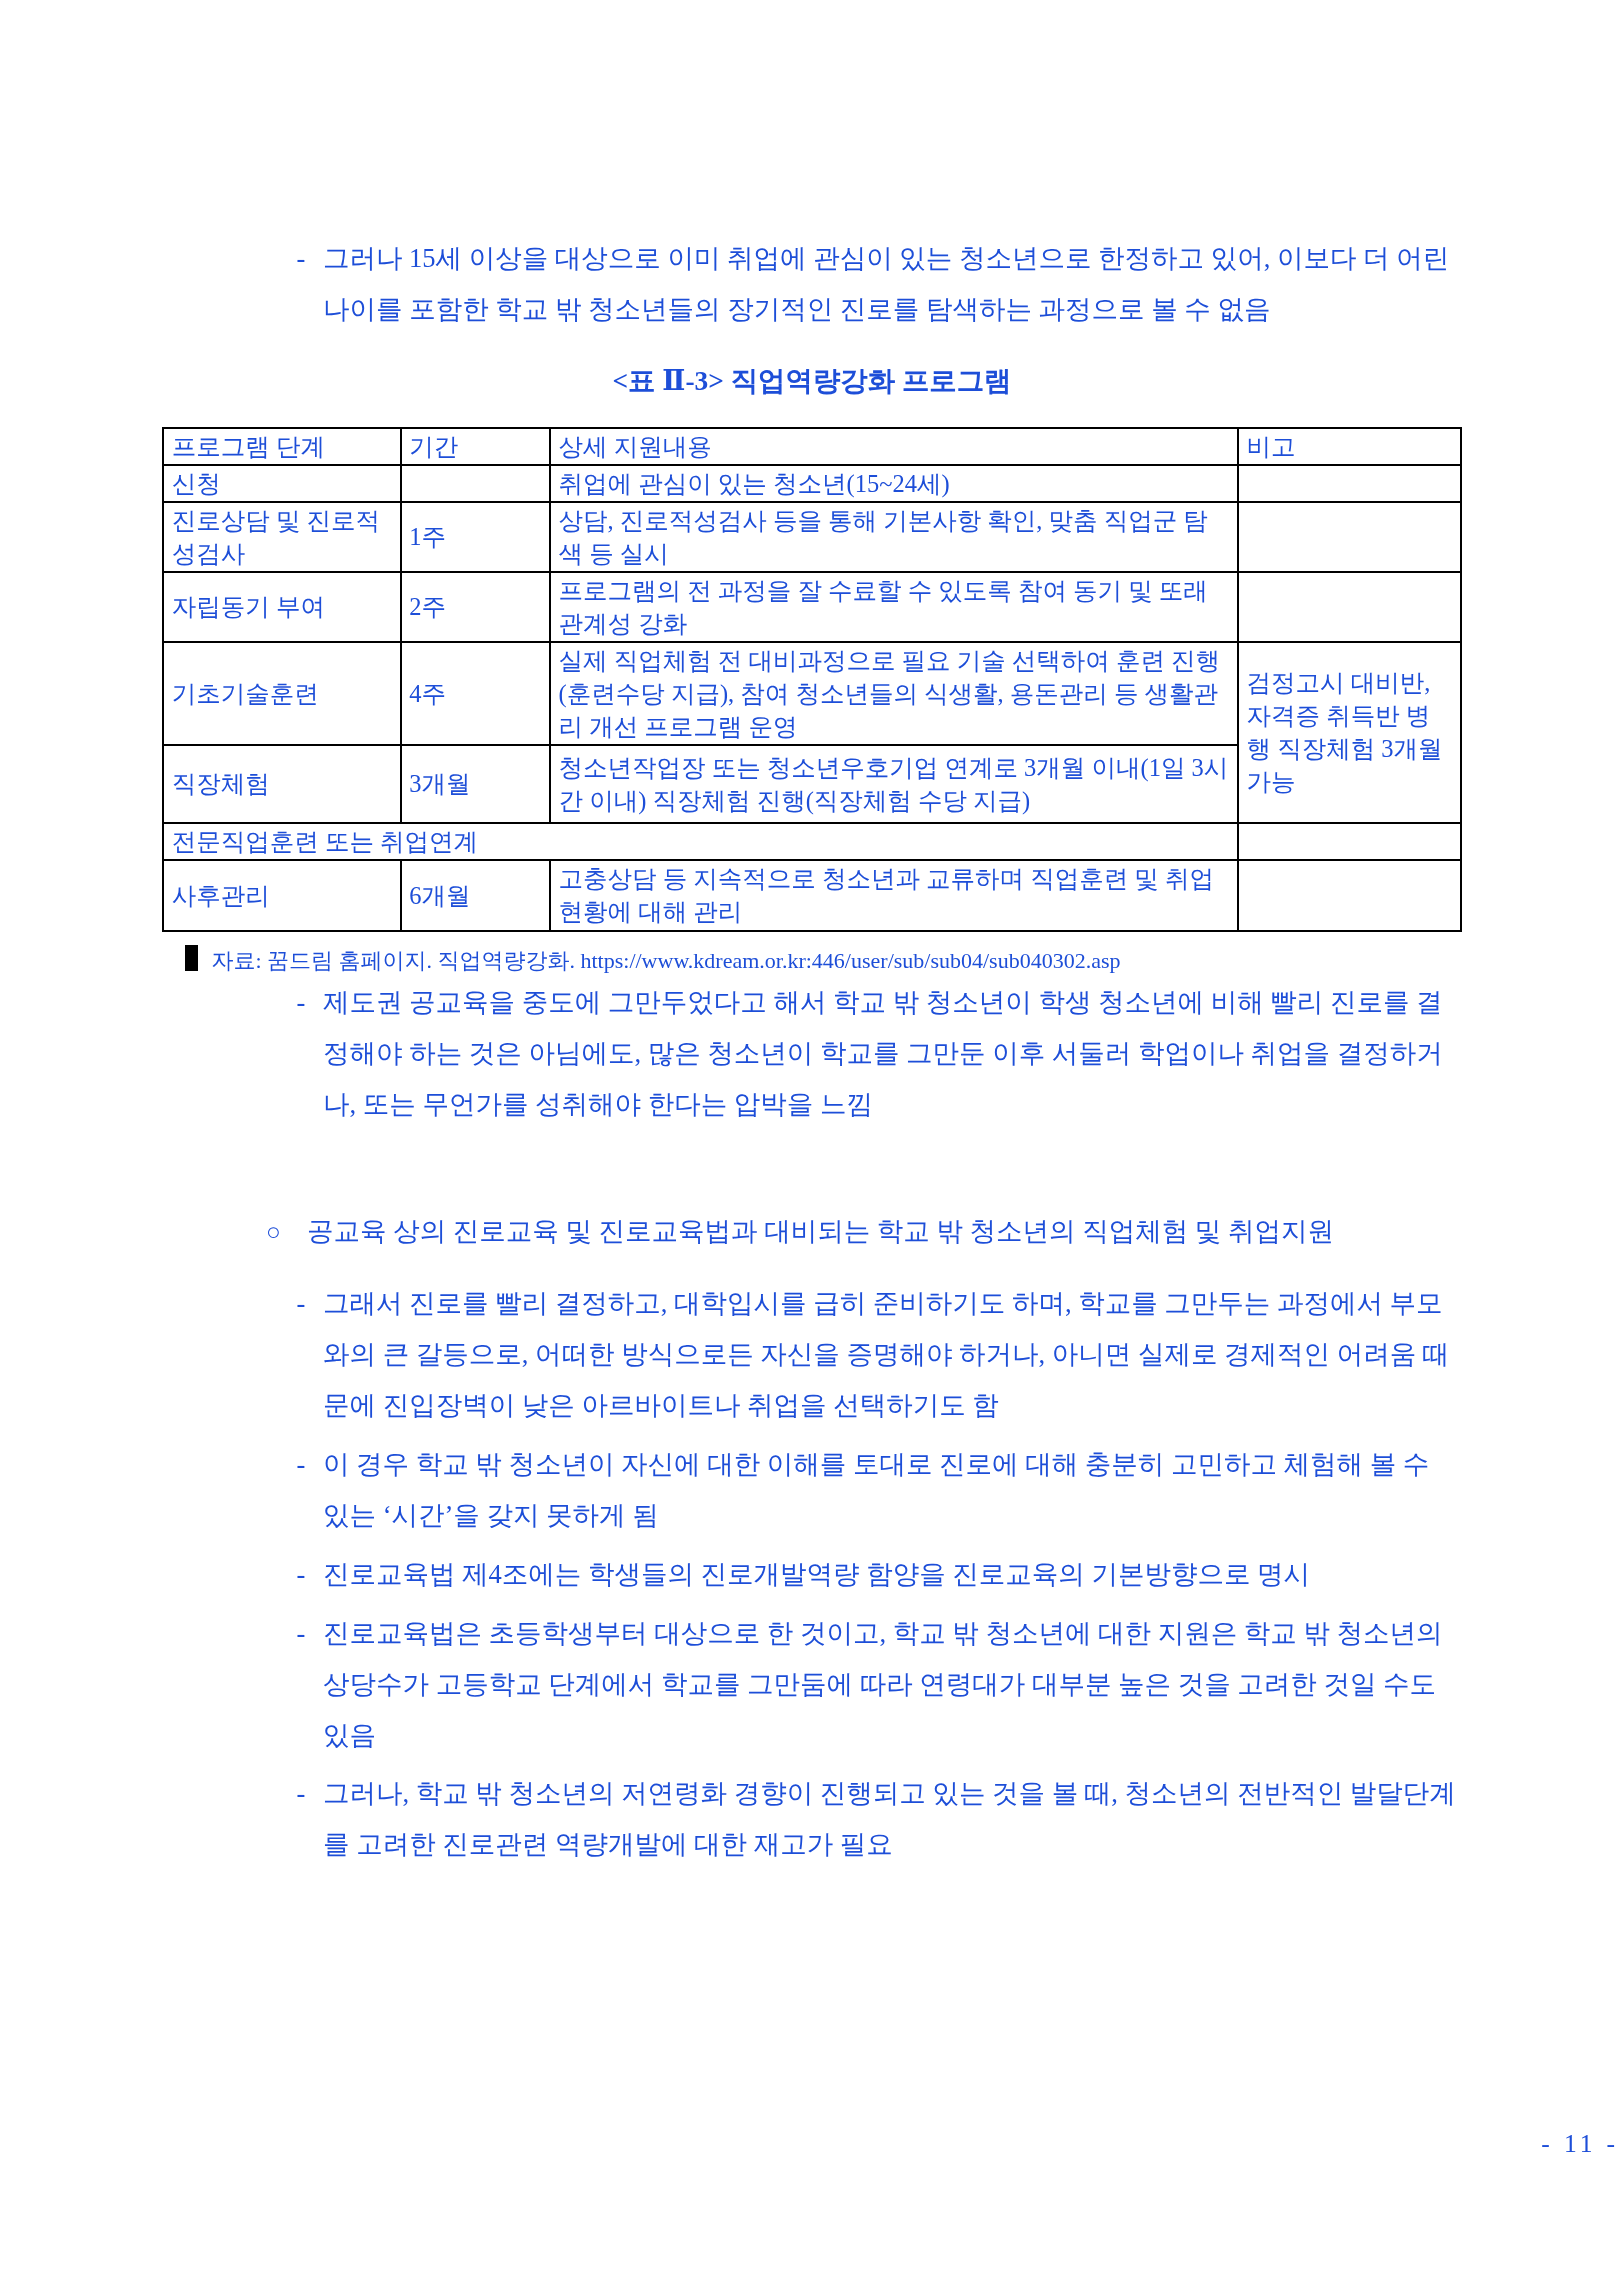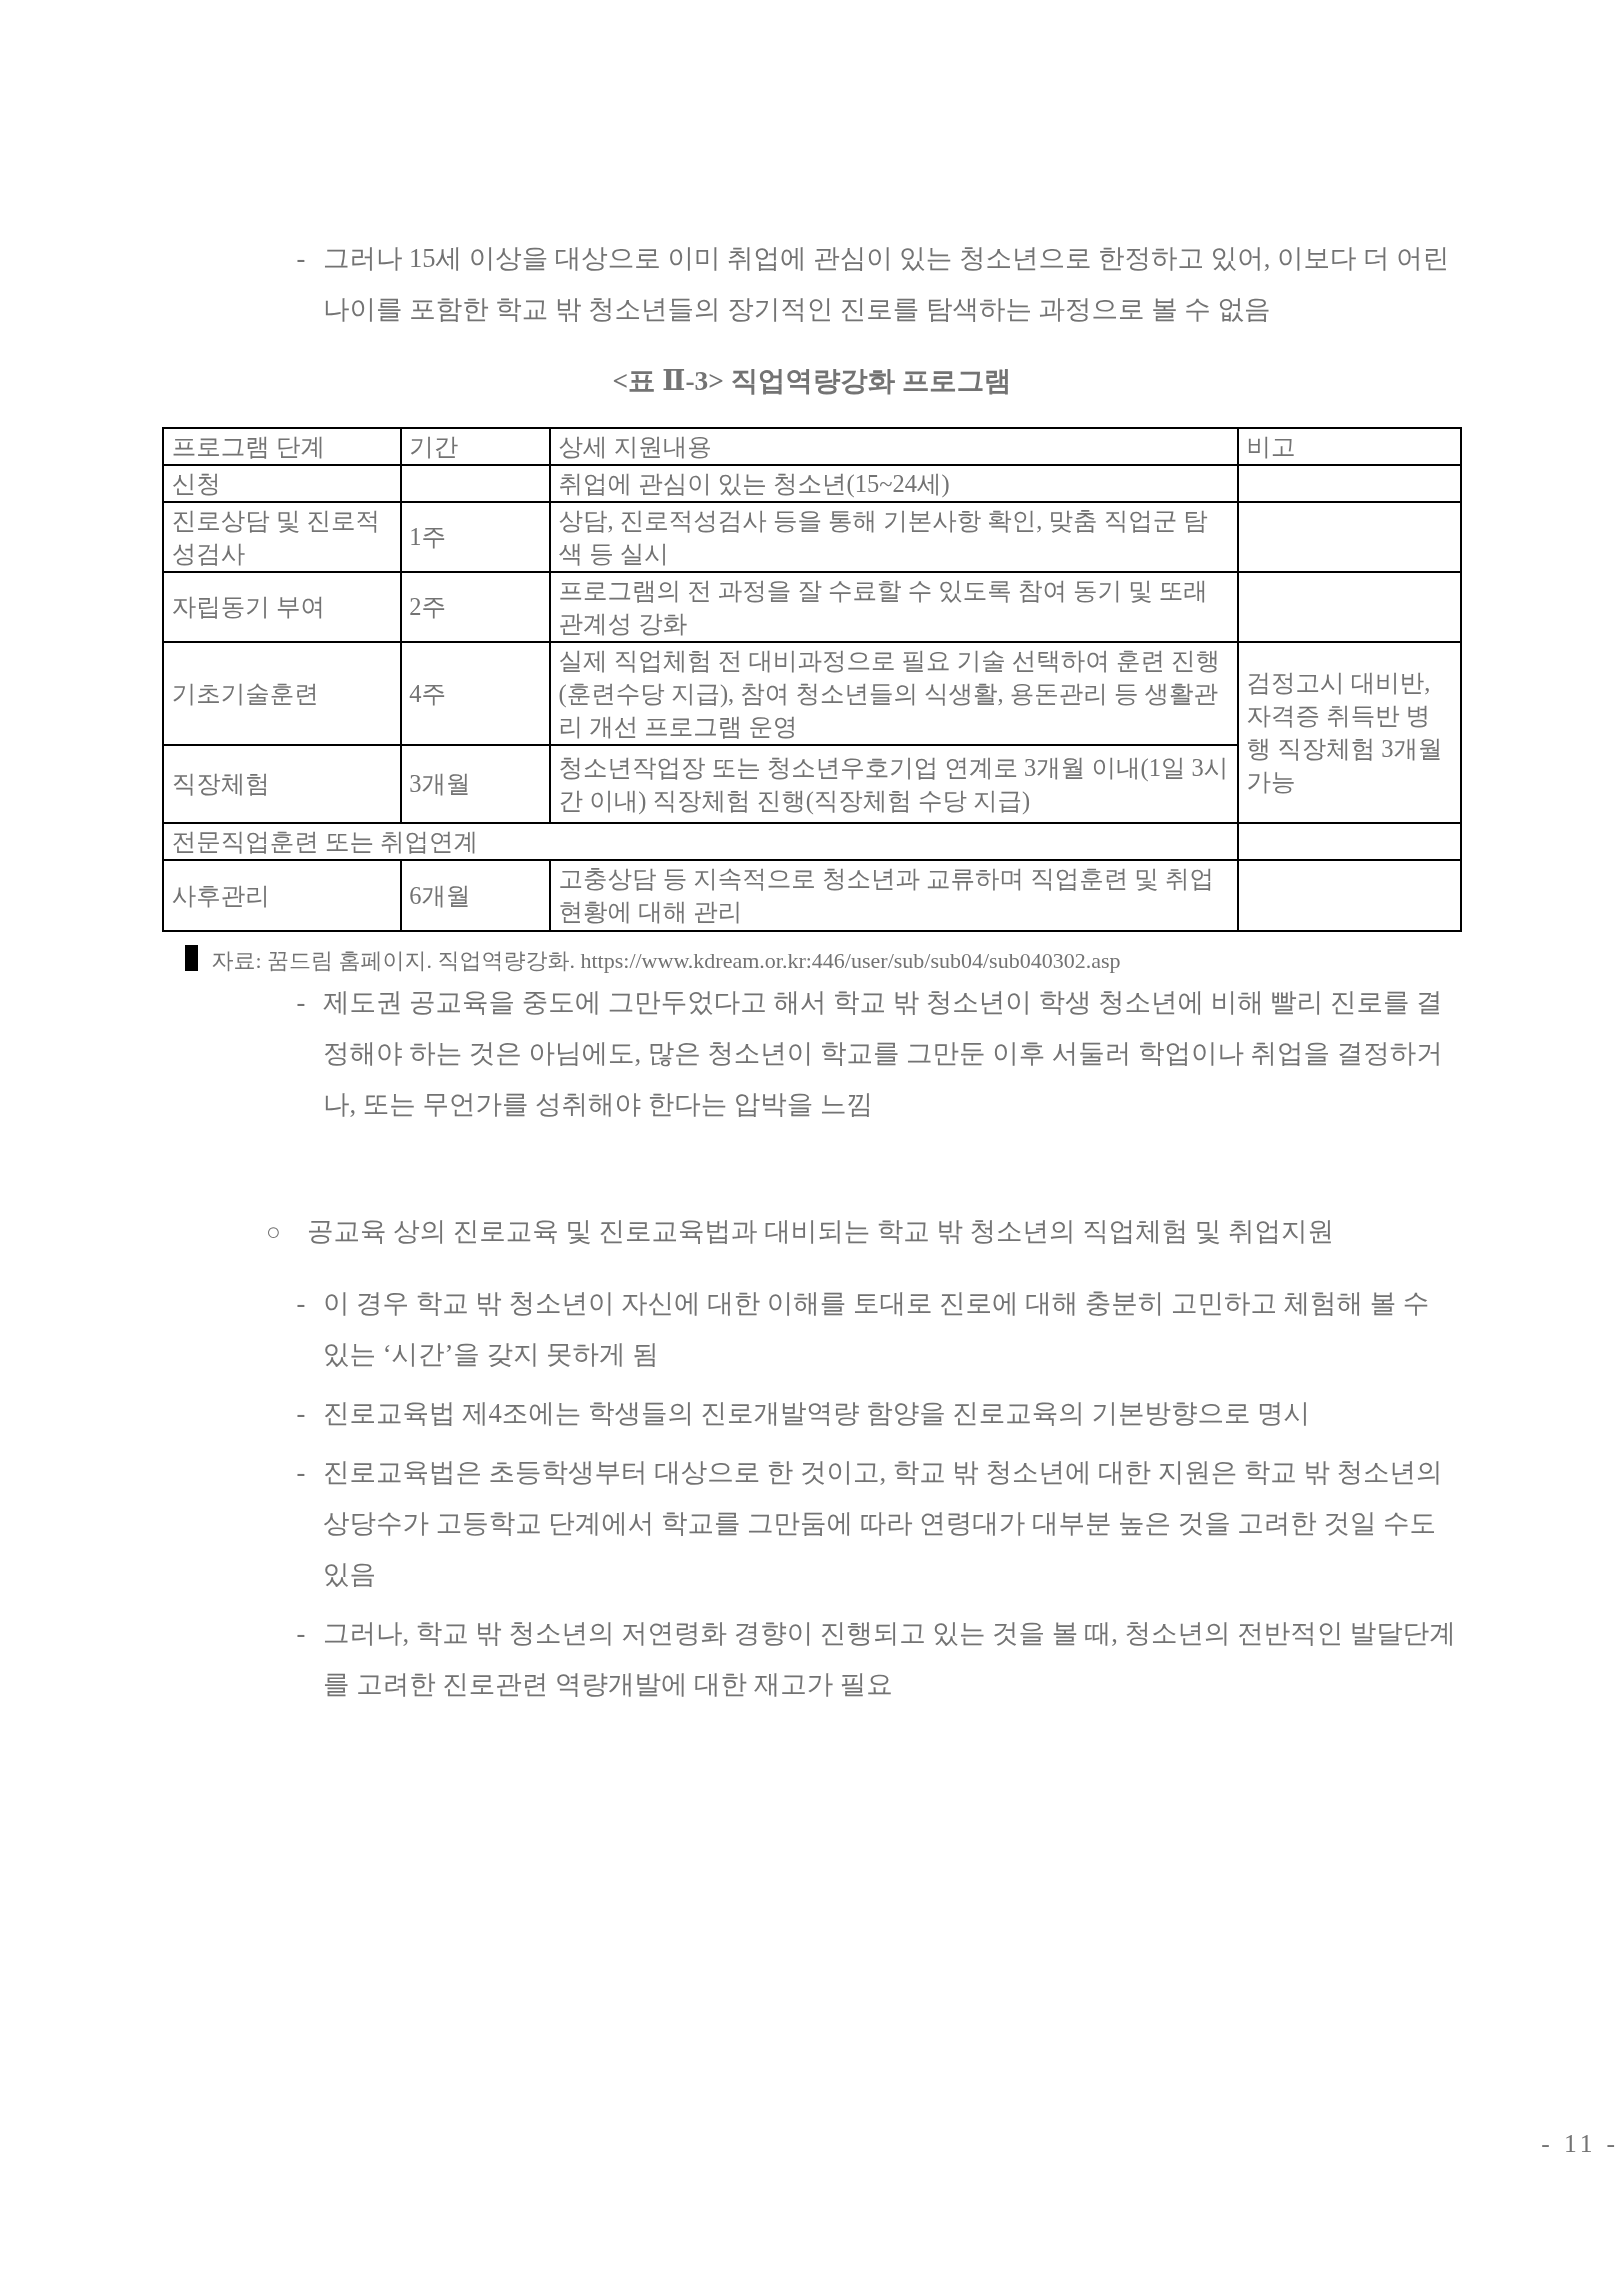--- a/index.html
+++ b/index.html
@@ -1,21 +1,21 @@
 <!DOCTYPE html>
 <html><head>
 <meta charset="utf-8">
 <style>
   html, body { margin: 0; padding: 0; background: #ffffff; }
   .page {
     position: relative;
     width: 1619px;
     height: 2290px;
     background: #ffffff;
-    color: #737373;
+    color: #1d4ed8;
     font-family: "Liberation Serif", "DejaVu Serif", serif;
     box-sizing: border-box;
     padding: 233px 157px 0 162px;
     overflow: hidden;
   }
   
   .para { font-size: 26.5px; line-height: 51px; }
   .hang { padding-left: 161px; text-indent: -26.5px; margin: 0 0 7.8px 0; }
   .hang .marker { display: inline-block; width: 13.7px; text-indent: 0; margin-right: 12.7px; text-align: left; }
   .sec-title { padding-left: 145px; text-indent: -41px; margin: 76px 0 21.6px 0; }
@@ -144,20 +144,23 @@
   </div>
 
   <div class="para hang">
     <span class="marker">-</span><span>제도권 공교육을 중도에 그만두었다고 해서 학교 밖 청소년이 학생 청소년에 비해 빨리 진로를 결정해야 하는 것은 아님에도, 많은 청소년이 학교를 그만둔 이후 서둘러 학업이나 취업을 결정하거나, 또는 무언가를 성취해야 한다는 압박을 느낌</span>
   </div>
 
   <div class="para sec-title">
     <span class="marker">○</span><span>공교육 상의 진로교육 및 진로교육법과 대비되는 학교 밖 청소년의 직업체험 및 취업지원</span>
   </div>
   <div class="para hang">
+    <span class="marker">-</span><span>그래서 진로를 빨리 결정하고, 대학입시를 급히 준비하기도 하며, 학교를 그만두는 과정에서 부모와의 큰 갈등으로, 어떠한 방식으로든 자신을 증명해야 하거나, 아니면 실제로 경제적인 어려움 때문에 진입장벽이 낮은 아르바이트나 취업을 선택하기도 함</span>
+  </div>
+  <div class="para hang">
     <span class="marker">-</span><span>이 경우 학교 밖 청소년이 자신에 대한 이해를 토대로 진로에 대해 충분히 고민하고 체험해 볼 수 있는 ‘시간’을 갖지 못하게 됨</span>
   </div>
   <div class="para hang">
     <span class="marker">-</span><span>진로교육법 제4조에는 학생들의 진로개발역량 함양을 진로교육의 기본방향으로 명시</span>
   </div>
   <div class="para hang">
     <span class="marker">-</span><span>진로교육법은 초등학생부터 대상으로 한 것이고, 학교 밖 청소년에 대한 지원은 학교 밖 청소년의 상당수가 고등학교 단계에서 학교를 그만둠에 따라 연령대가 대부분 높은 것을 고려한 것일 수도 있음</span>
   </div>
   <div class="para hang">
     <span class="marker">-</span><span>그러나, 학교 밖 청소년의 저연령화 경향이 진행되고 있는 것을 볼 때, 청소년의 전반적인 발달단계를 고려한 진로관련 역량개발에 대한 재고가 필요</span>

